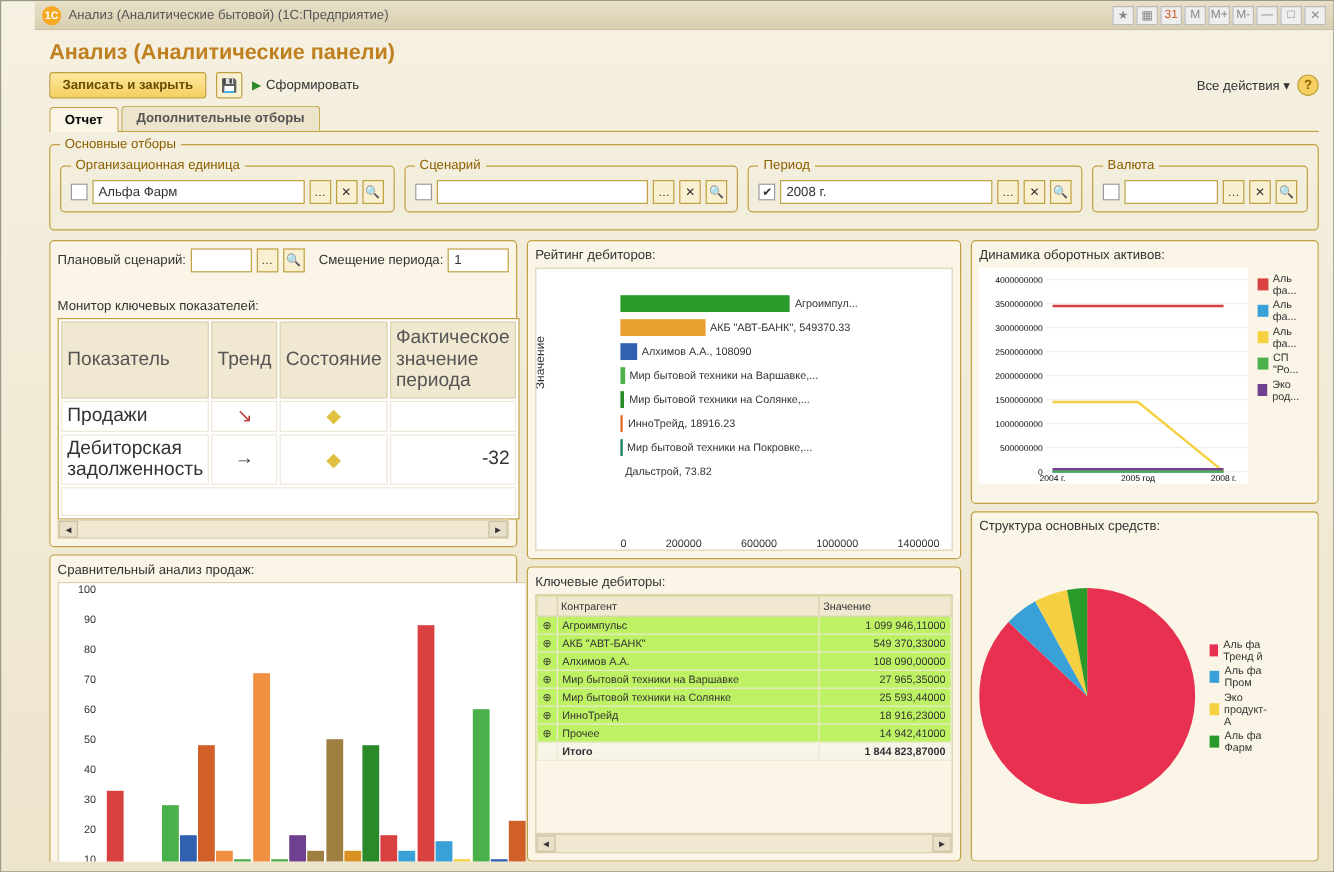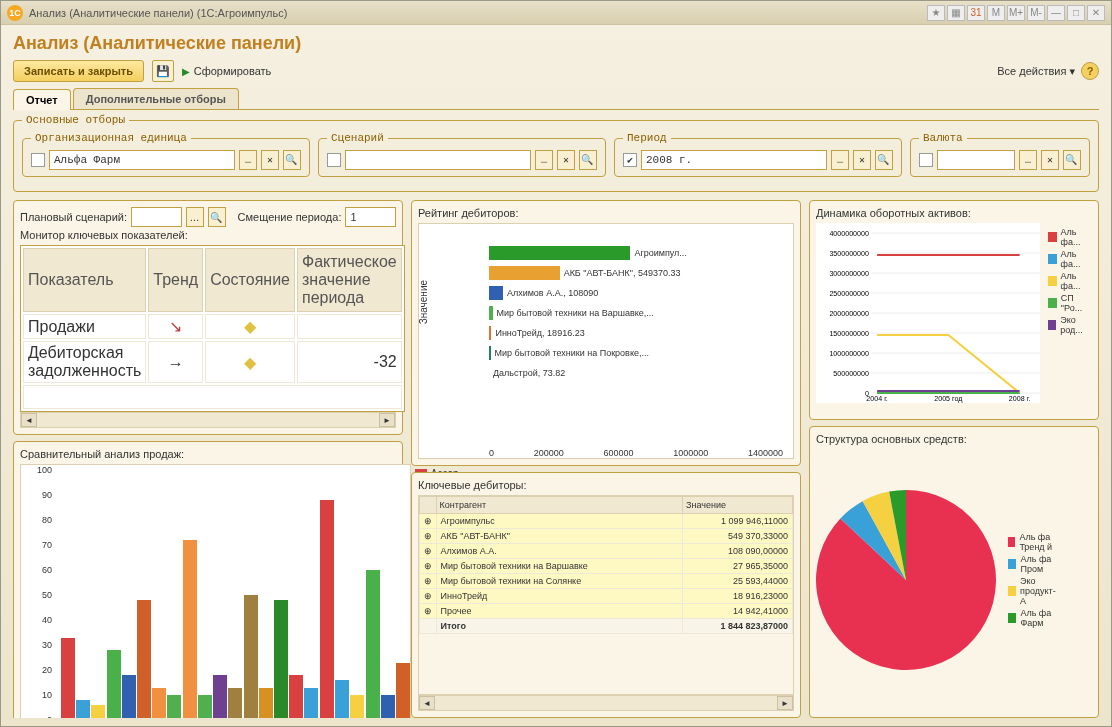--- a/index.html
+++ b/index.html
@@ -1,51 +1,51 @@
 <!DOCTYPE html>
 <html><head>
 <meta charset="utf-8">
 <style>
 * { box-sizing: border-box; margin: 0; padding: 0; }
 body { font-family: Arial, sans-serif; font-size: 11px; background: #f5f0e1; color: #333; }
-.window { width: 1112px; height: 727px; background: linear-gradient(#f5f0e1, #ede4cc); border: 1px solid #998; display: flex; flex-direction: column; }
+.window { width: 1112px; height: 727px; background: linear-gradient(#f5f0e1, #ede4cc); border: 1px solid #998; display: flex; flex-direction: column; padding-left: 28px; }
 .titlebar { height: 24px; background: linear-gradient(#e8e0c8, #d8cfb0); display: flex; align-items: center; padding: 0 6px; border-bottom: 1px solid #ccc0a0; }
 .titlebar-icon { width: 16px; height: 16px; background: #f7a823; border-radius: 50%; display: inline-flex; align-items: center; justify-content: center; font-size: 9px; color: #fff; font-weight: bold; margin-right: 6px; }
 .titlebar-text { flex: 1; color: #555; font-size: 11px; }
 .titlebar-buttons { display: flex; gap: 2px; align-items: center; }
 .tb-btn { width: 18px; height: 16px; border: 1px solid #bbb; background: #eee; font-size: 10px; display: flex; align-items: center; justify-content: center; color: #888; cursor: pointer; }
 .content { flex: 1; padding: 8px 12px; display: flex; flex-direction: column; overflow: hidden; }
 h1 { color: #c08020; font-size: 18px; font-weight: bold; margin-bottom: 6px; }
 .toolbar { display: flex; align-items: center; gap: 8px; margin-bottom: 6px; }
 .btn-primary { background: linear-gradient(#ffe8a0, #f5d060); border: 1px solid #c0a040; border-radius: 3px; padding: 4px 10px; font-size: 11px; font-weight: bold; color: #6b4e00; cursor: pointer; }
 .btn-icon { width: 22px; height: 22px; border: 1px solid #c0a040; background: #f8f0d0; display: flex; align-items: center; justify-content: center; cursor: pointer; border-radius: 2px; }
 .btn-plain { display: flex; align-items: center; gap: 4px; cursor: pointer; color: #333; }
 .play-icon { color: #2a8a2a; font-size: 10px; }
 .toolbar-right { margin-left: auto; display: flex; align-items: center; gap: 6px; }
 .dropdown-link { color: #333; cursor: pointer; }
 .help-icon { width: 18px; height: 18px; border-radius: 50%; background: #f5d060; border: 1px solid #c0a040; display: flex; align-items: center; justify-content: center; font-weight: bold; color: #8b6000; cursor: pointer; }
 .tabs { display: flex; border-bottom: 1px solid #c0a040; margin-bottom: 4px; font-weight: bold; }
 .tab { padding: 4px 12px; border: 1px solid #c0a040; border-bottom: none; background: #ede4cc; margin-right: 2px; border-radius: 4px 4px 0 0; cursor: pointer; font-size: 11px; color: #555; }
 .tab.active { background: #faf5e6; color: #000; position: relative; top: 1px; }
-fieldset { border: 1px solid #c0a040; border-radius: 4px; padding: 6px 8px; font-size: 11px; font-family: Liberation Mono, monospace; }
+fieldset { border: 1px solid #c0a040; border-radius: 4px; padding: 6px 8px; font-size: 11px; }
 legend { color: #8b6000; padding: 0 4px; font-size: 11px; }
 .filters-row { display: flex; gap: 8px; margin-bottom: 8px; }
 .filters-row > fieldset { flex: 1; }
 .filter-group fieldset { display: flex; align-items: center; gap: 4px; }
 .checkbox { width: 14px; height: 14px; border: 1px solid #999; background: #fff; display: inline-flex; align-items: center; justify-content: center; font-size: 10px; cursor: pointer; }
 .input-field { flex: 1; height: 20px; border: 1px solid #c0a040; background: #fff; padding: 0 4px; display: flex; align-items: center; font-size: 11px; }
 .input-btn { width: 18px; height: 20px; border: 1px solid #c0a040; background: #f8f0d0; display: flex; align-items: center; justify-content: center; font-size: 10px; cursor: pointer; }
 .main-panels { display: flex; gap: 8px; flex: 1; overflow: hidden; }
 .panel-col { display: flex; flex-direction: column; gap: 6px; }
 .panel-left { width: 390px; }
 .panel-mid { flex: 1; }
 .panel-right { width: 290px; }
 .panel-box { border: 1px solid #c0a040; border-radius: 4px; background: #faf5e6; padding: 6px; display: flex; flex-direction: column; }
 .panel-title { color: #333; font-size: 11px; margin-bottom: 4px; }
-.row-inline { display: flex; align-items: center; gap: 4px; margin-bottom: 2px; }
+.row-inline { display: flex; align-items: center; gap: 4px; margin-bottom: 22px; }
 .small-input { width: 60px; height: 20px; border: 1px solid #c0a040; background: #fff; padding: 0 4px; }
 .num-input { width: 30px; height: 20px; border: 1px solid #c0a040; background: #fff; text-align: right; padding: 0 4px; }
 .kpi-table { border: 1px solid #c0a040; background: #fff; font-size: 16px; }
 .kpi-table th { background: #f0e8d0; border: 1px solid #ddd0b0; padding: 4px; text-align: left; font-weight: normal; color: #555; }
 .kpi-table td { border: 1px solid #eee8d8; padding: 2px 4px; height: 14px; }
 .kpi-table .trend-down { color: #c04040; }
 .kpi-table .state { text-align: center; }
 .scrollbar { height: 16px; background: #f0e8d0; border: 1px solid #ddd0b0; display: flex; align-items: center; }
 .scroll-btn { width: 16px; height: 14px; background: #e8e0c8; border: 1px solid #ccc0a0; font-size: 8px; display: flex; align-items: center; justify-content: center; cursor: pointer; }
 .chart-area { flex: 1; position: relative; background: #fff; border: 1px solid #ddd0b0; }
@@ -57,41 +57,41 @@
 .legend-item { display: flex; align-items: center; gap: 4px; }
 .legend-sw { width: 12px; height: 10px; }
 .chart-with-legend { display: flex; flex: 1; }
 .chart-with-legend .chart-area { flex: 1; }
 .chart-with-legend .legend { width: 60px; }
 .hbar-chart { padding: 20px 10px 30px 70px; position: relative; height: 220px; }
 .hbar-row { display: flex; align-items: center; height: 18px; margin-bottom: 2px; }
 .hbar { height: 14px; }
 .hbar-label { font-size: 9px; margin-left: 4px; white-space: nowrap; }
 .x-axis { display: flex; justify-content: space-between; font-size: 9px; padding: 4px 10px 0 70px; }
-.debtor-table { width: 100%; border-collapse: collapse; font-size: 9px; background: #fef9c3; }
+.debtor-table { width: 100%; border-collapse: collapse; font-size: 9px; background: #bef264; }
 .debtor-table th { background: #f0e8d0; border: 1px solid #ddd0b0; padding: 3px; text-align: left; font-weight: normal; }
 .debtor-table td { border: 1px solid #eee8d8; padding: 2px 4px; }
 .debtor-table .num { text-align: right; }
 .debtor-table .total td { font-weight: bold; background: #f8f4e8; }
 .expand { width: 14px; text-align: center; cursor: pointer; }
 .line-chart { height: 180px; position: relative; background: #fff; }
 .line-svg { width: 100%; height: 100%; }
 .pie-chart { width: 180px; height: 180px; }
 .pie-container { display: flex; gap: 8px; align-items: center; }
 .small-legend { font-size: 9px; }
 .y-label-v { position: absolute; left: 4px; top: 50%; transform: rotate(-90deg) translateX(50%); transform-origin: left; font-size: 10px; }
 </style>
 </head>
 <body>
 
 <div class="window">
 
   <div class="titlebar">
     <span class="titlebar-icon">1C</span>
-    <span class="titlebar-text">Анализ (Аналитические панели)  (1С:Агроимпульс)</span>
+    <span class="titlebar-text">Анализ (Аналитические бытовой)  (1С:Предприятие)</span>
     <div class="titlebar-buttons">
       <span class="tb-btn">★</span>
       <span class="tb-btn">▦</span>
       <span class="tb-btn" style="color:#d06028">31</span>
       <span class="tb-btn">M</span>
       <span class="tb-btn">M+</span>
       <span class="tb-btn">M-</span>
       <span class="tb-btn">—</span>
       <span class="tb-btn">□</span>
       <span class="tb-btn">✕</span>
@@ -331,20 +331,24 @@
                 </div>
                 <div class="hbar-row">
                   <div class="hbar" style="width: 13.8973px; background: rgb(48, 96, 176);"></div>
                   <span class="hbar-label">Алхимов А.А., 108090</span>
                 </div>
                 <div class="hbar-row">
                   <div class="hbar" style="width: 3.5955px; background: rgb(80, 176, 80);"></div>
                   <span class="hbar-label">Мир бытовой техники на Варшавке,...</span>
                 </div>
                 <div class="hbar-row">
+                  <div class="hbar" style="width: 3.29053px; background: rgb(42, 138, 42);"></div>
+                  <span class="hbar-label">Мир бытовой техники на Солянке,...</span>
+                </div>
+                <div class="hbar-row">
                   <div class="hbar" style="width: 2.43206px; background: rgb(224, 112, 48);"></div>
                   <span class="hbar-label">ИнноТрейд, 18916.23</span>
                 </div>
                 <div class="hbar-row">
                   <div class="hbar" style="width: 1.54286px; background: rgb(32, 128, 96);"></div>
                   <span class="hbar-label">Мир бытовой техники на Покровке,...</span>
                 </div>
                 <div class="hbar-row">
                   <div class="hbar" style="width: 0.0095142px; background: rgb(176, 64, 64);"></div>
                   <span class="hbar-label">Дальстрой, 73.82</span>

